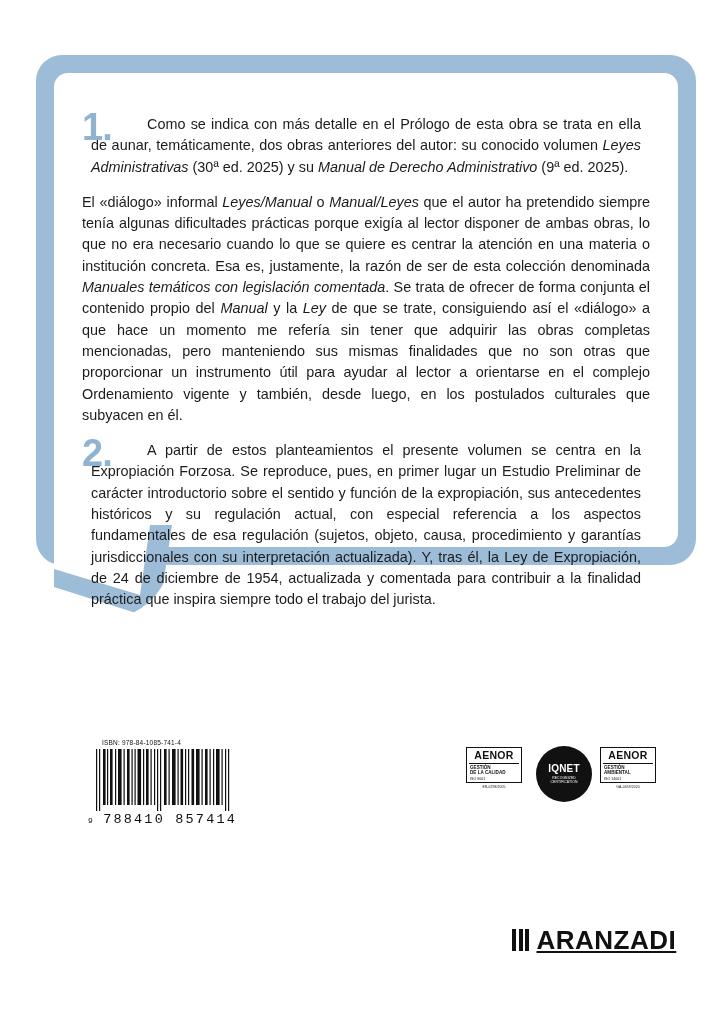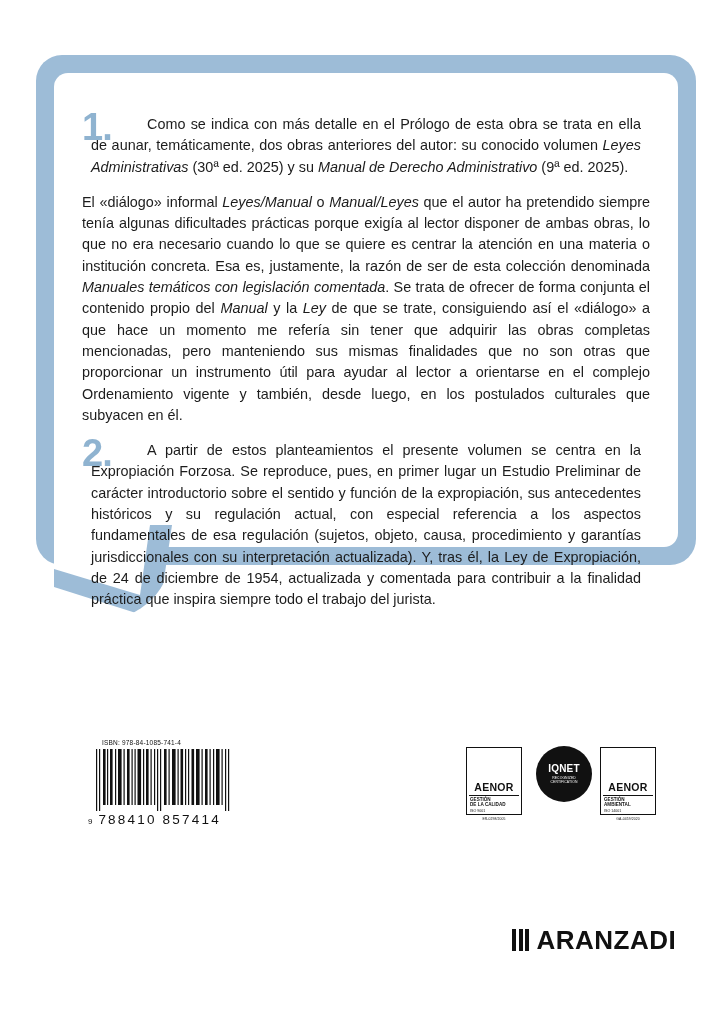--- a/index.html
+++ b/index.html
@@ -135,21 +135,21 @@
     font-family: "Liberation Sans", sans-serif;
   }
   .barcode {
     width: 150px;
     height: 62px;
     display: block;
   }
   .barcode-digits {
     margin-top: 1px;
     margin-left: 0px;
-    font-family: Liberation Sans, sans-serif;
+    font-family: Liberation Mono, monospace;
     font-size: 13.5px;
     letter-spacing: 2.2px;
     color: #111;
     white-space: nowrap;
   }
   .barcode-digits .lead {
     font-size: 8px;
     letter-spacing: 0;
     vertical-align: baseline;
   }
@@ -176,21 +176,20 @@
     padding: 2px 2px 1px 2px;
     background: #fff;
   }
   .aenor-name {
     font-size: 10.5px;
     font-weight: bold;
     letter-spacing: 0.3px;
     text-align: center;
     color: #111;
     line-height: 11px;
-    margin-top: 32px;
   }
   .aenor-rule {
     height: 1px;
     background: #111;
     margin: 1.5px 0 1.5px 0;
   }
   .aenor-sub {
     font-size: 4.6px;
     font-weight: bold;
     line-height: 5.4px;
@@ -261,20 +260,21 @@
     margin-right: 2.5px;
   }
   .pub-bars span.b2 { height: 22px; }
   .pub-bars span.b3 { height: 22px; }
   .pub-name {
     font-size: 26px;
     font-weight: bold;
     letter-spacing: 0.5px;
     color: #111;
     line-height: 24px;
+    text-decoration: underline;
   }
 </style>
 </head>
 <body>
 
 <div class="bubble-wrap">
   <div class="bubble">
     <div class="bubble-inner"></div>
   </div>
   <div class="bubble-tail">

